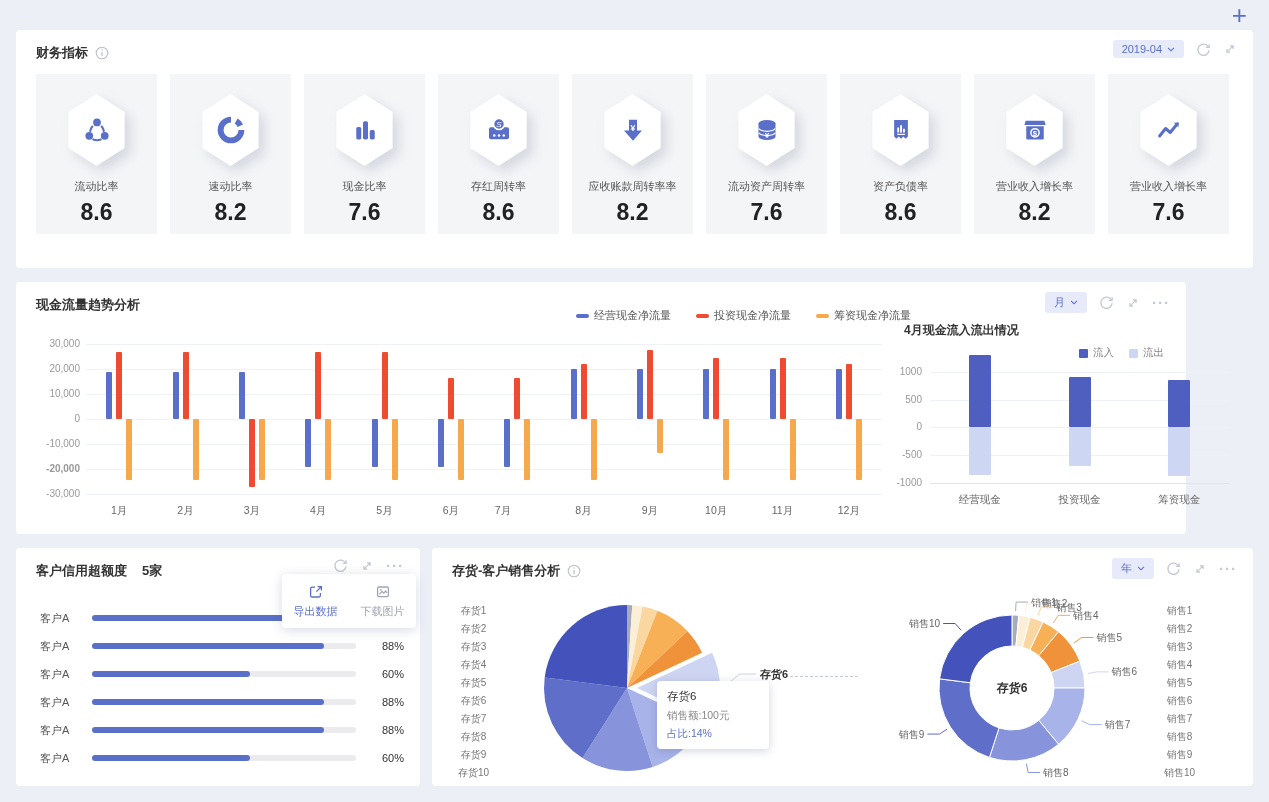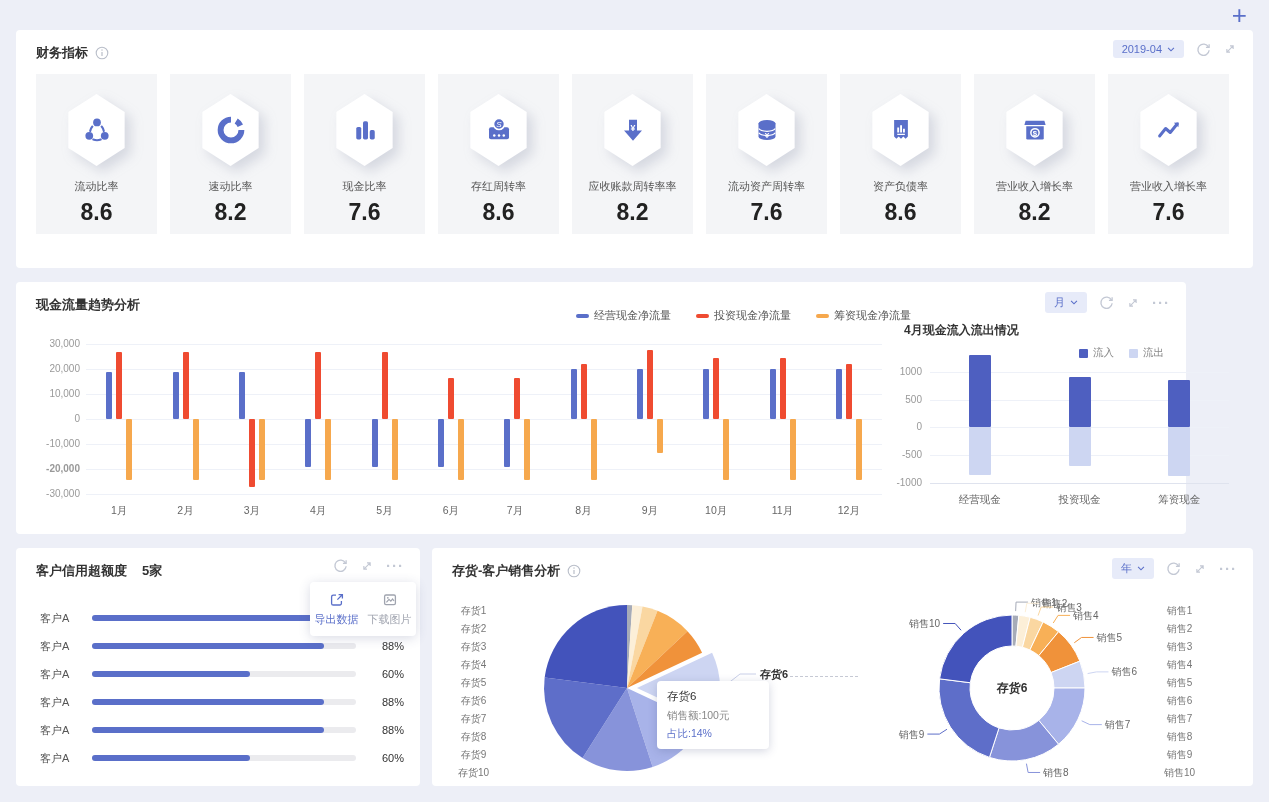--- a/index.html
+++ b/index.html
@@ -35,21 +35,21 @@
   #io-legend{position:absolute;right:22px;top:64px;display:flex;gap:15px;font-size:10.5px;color:#888;align-items:center;}
   .lg-sq{width:9px;height:9px;display:inline-block;border-radius:1px;}
   #io-chart{position:absolute;left:868px;top:62px;width:345px;height:175px;}
   
   #credit-rows{position:absolute;left:24px;right:16px;top:56px;}
   .hrow{display:flex;align-items:center;height:28px;}
   .hlabel{width:42px;font-size:11px;color:#555;}
   .htrack{flex:1;height:6px;background:#ebebee;border-radius:3px;margin:0 10px;}
   .hfill{height:6px;border-radius:3px;}
   .hval{width:38px;text-align:right;font-size:11px;color:#333;}
-  #p3-popover{position:absolute;right:4px;top:34px;width:106px;height:54px;background:#fff;border-radius:4px;box-shadow:0 2px 12px rgba(60,70,120,.20);display:flex;z-index:5;}
+  #p3-popover{position:absolute;right:4px;top:26px;width:134px;height:54px;background:#fff;border-radius:4px;box-shadow:0 2px 12px rgba(60,70,120,.20);display:flex;z-index:5;}
   .pop-item{flex:1;display:flex;flex-direction:column;align-items:center;justify-content:center;font-size:11px;gap:4px;cursor:pointer;}
   .pop-item.blue{color:#5a6fc9;}
   .pop-item.gray{color:#a0a4af;}
   
   .pie-legend{position:absolute;display:flex;flex-direction:column;gap:6px;font-size:10px;color:#777;}
   .pl-item{display:flex;align-items:center;gap:6px;height:12px;cursor:pointer;flex-direction:column;}
   .pl-dot{width:7px;height:7px;border-radius:50%;display:inline-block;}
   #pie-legend-left{left:26px;top:50px;}
   #pie-legend-right{left:732px;top:50px;}
   #pie-svg{position:absolute;left:72px;top:42px;}
@@ -276,21 +276,21 @@
       <div class="grid" style="top: 135px; left: 52px; width: 796px;"></div>
       <div class="ytick" style="top: 129px; font-weight: bold;">-20,000</div>
       <div class="grid" style="top: 160px; left: 52px; width: 796px;"></div>
       <div class="ytick" style="top: 154px;">-30,000</div>
       <div class="xtick" style="left: 63.1667px; top: 170px;">1月</div>
       <div class="xtick" style="left: 129.5px; top: 170px;">2月</div>
       <div class="xtick" style="left: 195.833px; top: 170px;">3月</div>
       <div class="xtick" style="left: 262.167px; top: 170px;">4月</div>
       <div class="xtick" style="left: 328.5px; top: 170px;">5月</div>
       <div class="xtick" style="left: 394.833px; top: 170px;">6月</div>
-      <div class="xtick" style="left: 459px; top: 170px;">7月</div>
+      <div class="xtick" style="left: 447px; top: 170px;">7月</div>
       <div class="xtick" style="left: 527.5px; top: 170px;">8月</div>
       <div class="xtick" style="left: 593.833px; top: 170px;">9月</div>
       <div class="xtick" style="left: 660.167px; top: 170px;">10月</div>
       <div class="xtick" style="left: 726.5px; top: 170px;">11月</div>
       <div class="xtick" style="left: 792.833px; top: 170px;">12月</div>
       <div class="vbar" style="left: 72.1667px; width: 6px; top: 37.5px; height: 47.5px; background: rgb(90, 111, 201);"></div>
       <div class="vbar" style="left: 138.5px; width: 6px; top: 37.5px; height: 47.5px; background: rgb(90, 111, 201);"></div>
       <div class="vbar" style="left: 204.833px; width: 6px; top: 37.5px; height: 47.5px; background: rgb(90, 111, 201);"></div>
       <div class="vbar" style="left: 271.167px; width: 6px; top: 85px; height: 47.5px; background: rgb(90, 111, 201);"></div>
       <div class="vbar" style="left: 337.5px; width: 6px; top: 85px; height: 47.5px; background: rgb(90, 111, 201);"></div>

